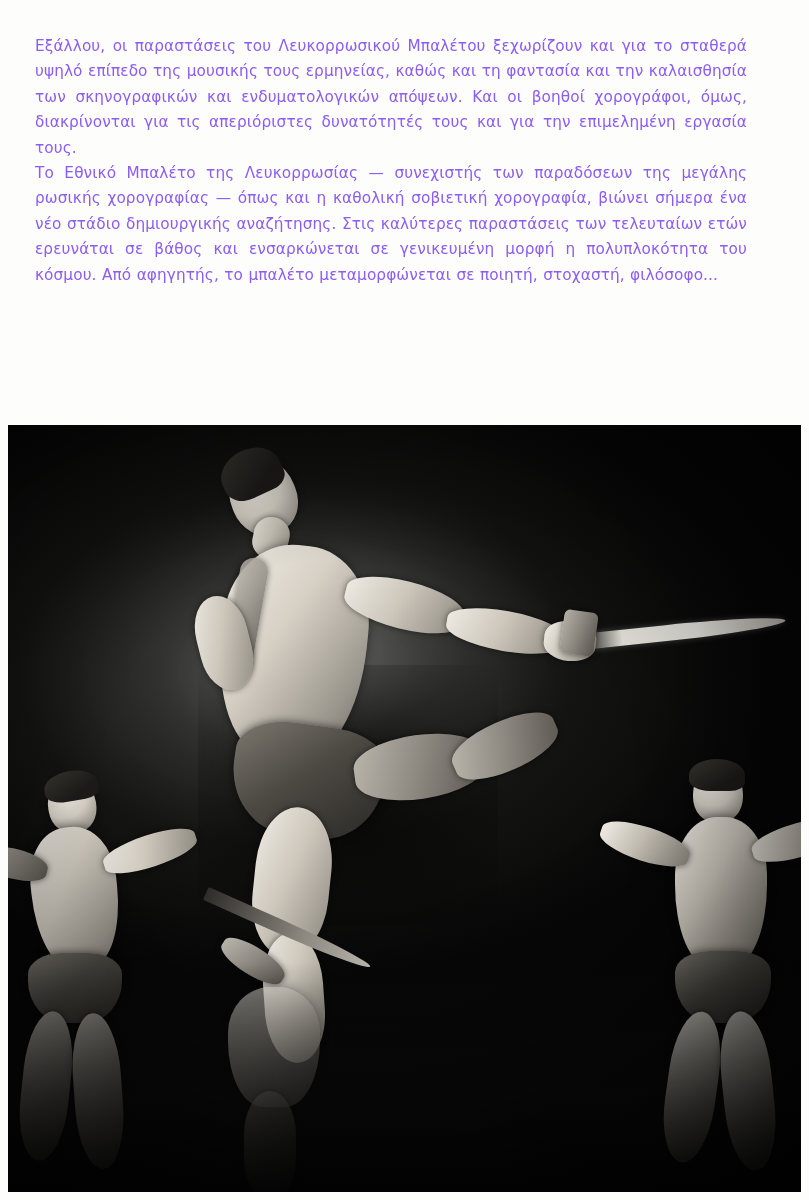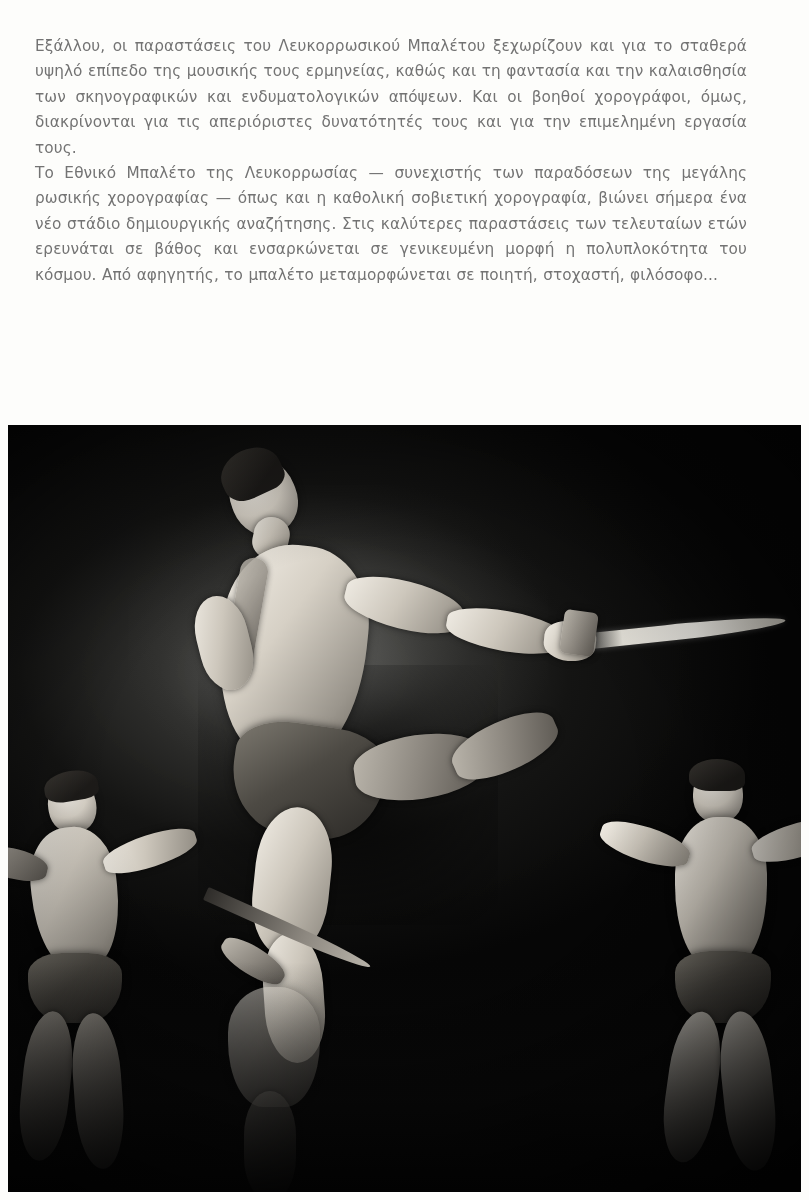--- a/index.html
+++ b/index.html
@@ -25,21 +25,21 @@
     position: absolute;
     left: 35px;
     top: 34px;
     width: 712px;
   }
   .para {
     margin: 0;
     font-size: 15.3px;
     line-height: 25.4px;
     text-align: justify;
-    color: #737373;
+    color: #8b5cf6;
     letter-spacing: 0.1px;
     word-spacing: 0.4px;
   }
   .para + .para {
     margin-top: 0px;
   }
   .photo-frame {
     position: absolute;
     left: 8px;
     top: 425px;

